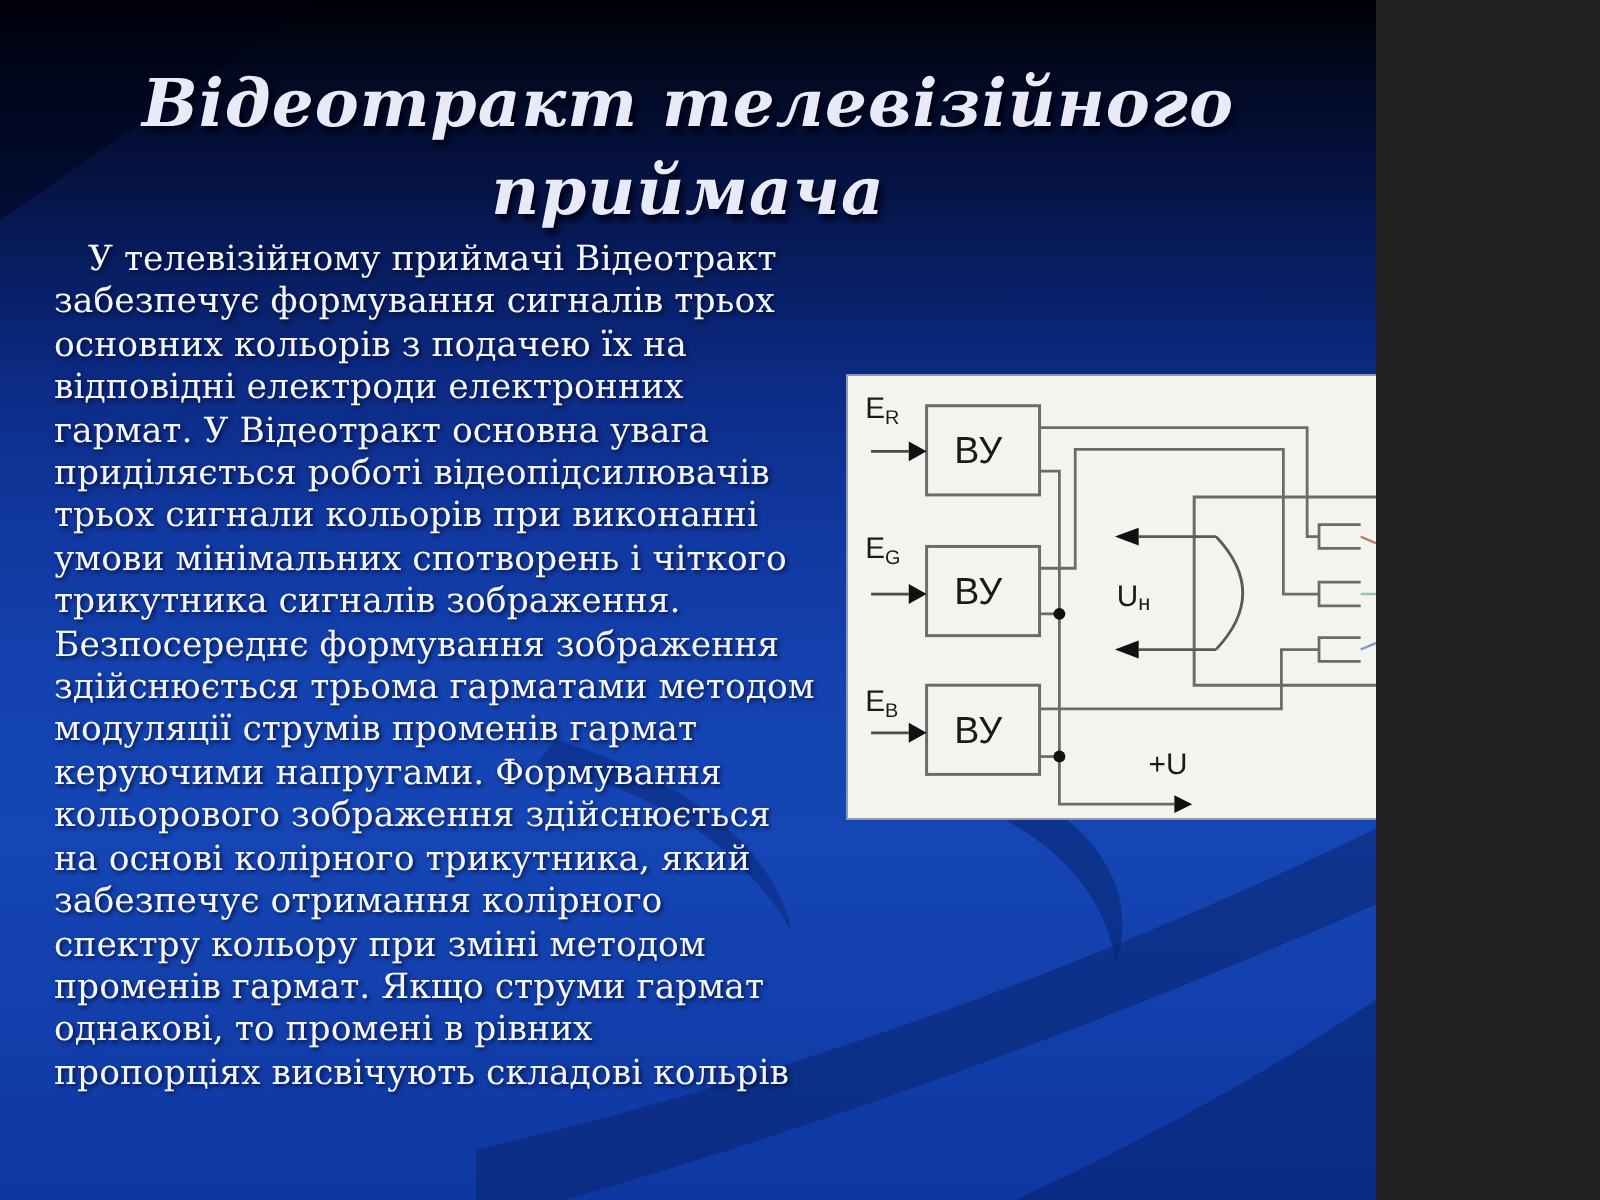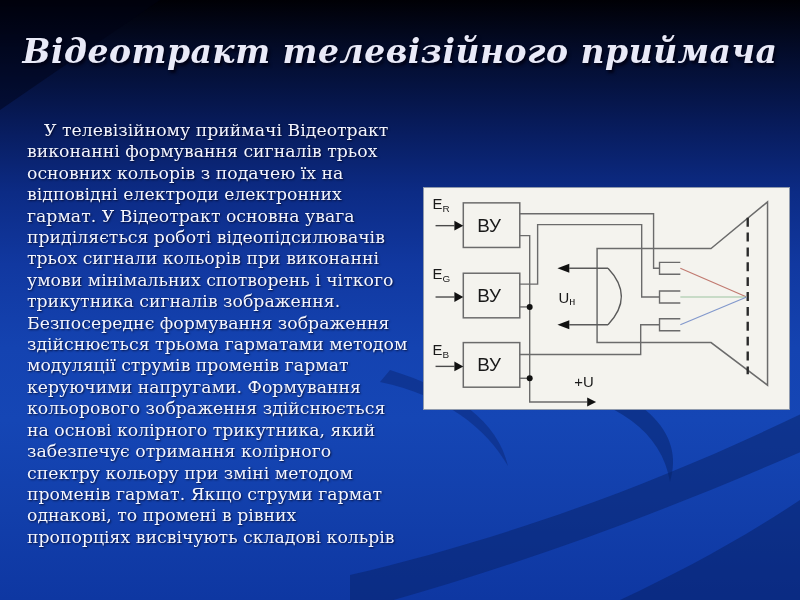--- a/index.html
+++ b/index.html
@@ -1,17 +1,17 @@
 <!DOCTYPE html>
 <html><head>
 <meta charset="utf-8">
 <style>
   html,body{margin:0;padding:0;background:#222;}
   .slide{
-    position:relative;width:800px;height:600px;overflow:hidden;
+    position:relative;width:688px;height:600px;overflow:hidden;
     font-family:"DejaVu Serif", serif;
     background:linear-gradient(to bottom,
       #000005 0%, #030b28 8%, #071a58 20%, #0c2b85 32%,
       #1138a0 44%, #1443b1 58%, #1546b5 70%, #123fab 85%, #0e37a2 100%);
   }
   .corner-shade{
     position:absolute;left:0;top:0;width:160px;height:110px;
     background:rgba(0,3,20,0.45);
     -webkit-clip-path:polygon(0 0,100% 0,0 100%);
     clip-path:polygon(0 0,100% 0,0 100%);
@@ -54,21 +54,21 @@
     <path d="M0,205 C140,172 290,122 455,42 L455,80 C300,148 150,202 0,242 Z" fill="#082268" opacity="0.50"></path>
     <path d="M200,2 C292,18 336,62 320,112 C312,62 268,30 190,16 Z" fill="#08246e" opacity="0.55"></path>
     <path d="M40,0 C105,20 148,52 158,96 C136,58 96,26 30,12 Z" fill="#08246e" opacity="0.45"></path>
     <path d="M270,230 L450,230 L450,130 C390,170 330,202 270,230 Z" fill="#071d5e" opacity="0.45"></path>
   </svg>
 
   <h1 class="title">Відеотракт телевізійного приймача</h1>
 
   <div class="body-text">
       <div class="body-line">У телевізійному приймачі Відеотракт</div>
-      <div class="body-line">виконанні формування сигналів трьох</div>
+      <div class="body-line">забезпечує формування сигналів трьох</div>
       <div class="body-line">основних кольорів з подачею їх на</div>
       <div class="body-line">відповідні електроди електронних</div>
       <div class="body-line">гармат. У Відеотракт основна увага</div>
       <div class="body-line">приділяється роботі відеопідсилювачів</div>
       <div class="body-line">трьох сигнали кольорів при виконанні</div>
       <div class="body-line">умови мінімальних спотворень і чіткого</div>
       <div class="body-line">трикутника сигналів зображення.</div>
       <div class="body-line">Безпосереднє формування зображення</div>
       <div class="body-line">здійснюється трьома гарматами методом</div>
       <div class="body-line">модуляції струмів променів гармат</div>

